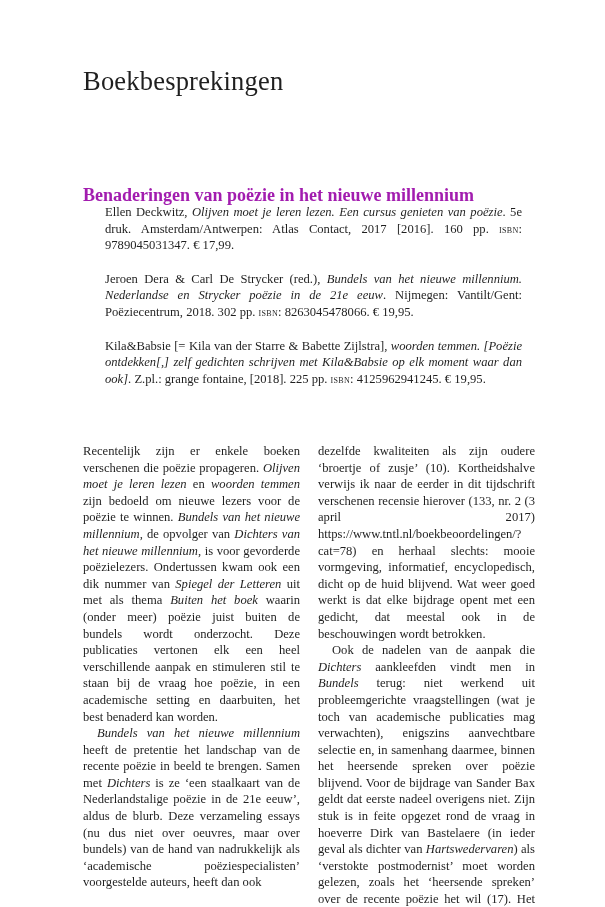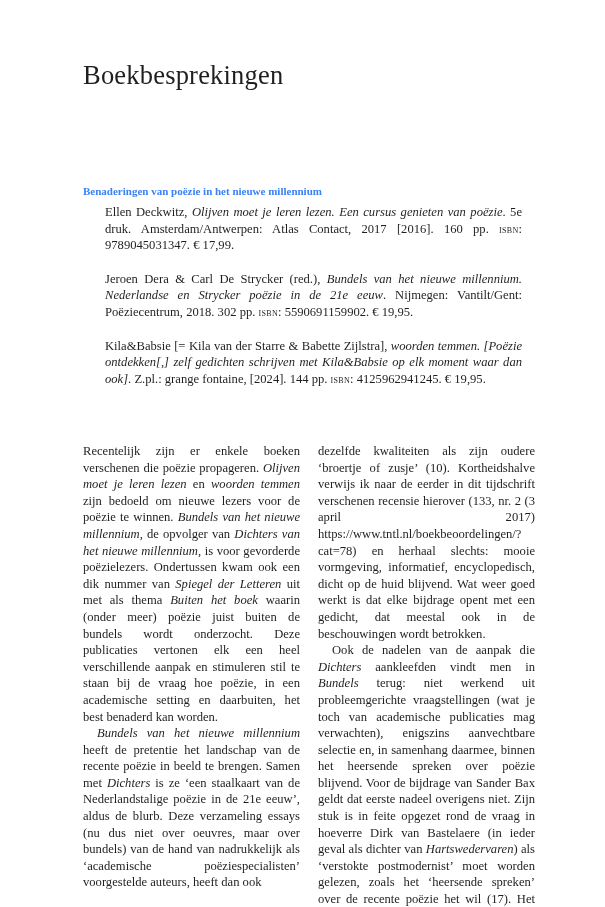--- a/index.html
+++ b/index.html
@@ -1,21 +1,21 @@
 <!DOCTYPE html>
 <html><head>
 <meta charset="utf-8">
 <style>
   html, body { margin: 0; padding: 0; background: #ffffff; }
   body { width: 605px; height: 907px; position: relative; overflow: hidden;
          font-family: "DejaVu Serif", "Liberation Serif", serif; color: #1f1f1f; }
-  .page-title { position: absolute; left: 83px; top: 60px; font-size: 26.5px;
+  .page-title { position: absolute; left: 83px; top: 66px; font-size: 26.5px;
                 font-family: "Liberation Serif", serif; font-weight: normal; letter-spacing: 0.2px; margin: 0; }
-  .section-title { position: absolute; left: 83px; top: 185px; font-size: 11px;
-                   font-family: "Liberation Serif", serif; font-weight: bold; margin: 0; color: #3b82f6; }
+  .section-title { position: absolute; left: 83px; top: 185px; font-size: 18px;
+                   font-family: "Liberation Serif", serif; font-weight: bold; margin: 0; color: #a21caf; }
   .refs { position: absolute; left: 105px; top: 204px; width: 417px;
           font-family: "Liberation Serif", serif; font-size: 12.6px; line-height: 16.6px; }
   .ref { margin: 0 0 17px 0; text-align: justify; }
   .ref i { font-style: italic; }
   .sc { font-variant: small-caps; font-size: 11px; letter-spacing: 0.3px; }
   .col { position: absolute; top: 443px; width: 217px;
          font-family: "Liberation Serif", serif; font-size: 12.6px; line-height: 16.6px;
          text-align: justify; hyphens: manual; }
   .col-left { left: 83px; }
   .col-right { left: 318px; }
@@ -28,24 +28,24 @@
 
 <h1 class="page-title">Boekbesprekingen</h1>
 
 <h2 class="section-title">Benaderingen van poëzie in het nieuwe millennium</h2>
 
 <div class="refs">
   <p class="ref">
     <span>Ellen Deckwitz, </span><i>Olijven moet je leren lezen. Een cursus genieten van poëzie</i><span>. 5e druk. Amsterdam/Antwerpen: Atlas Contact, 2017 [2016]. 160 pp. </span><span class="sc">isbn</span><span>: 9789045031347. € 17,99.</span>
   </p>
   <p class="ref">
-    <span>Jeroen Dera &amp; Carl De Strycker (red.), </span><i>Bundels van het nieuwe millennium. Nederlandse en Strycker poëzie in de 21e eeuw</i><span>. Nijmegen: Vantilt/Gent: Poëziecentrum, 2018. 302 pp. </span><span class="sc">isbn</span><span>: 5590691159902. € 19,95.</span>
+    <span>Jeroen Dera &amp; Carl De Strycker (red.), </span><i>Bundels van het nieuwe millennium. Nederlandse en Strycker poëzie in de 21e eeuw</i><span>. Nijmegen: Vantilt/Gent: Poëziecentrum, 2018. 302 pp. </span><span class="sc">isbn</span><span>: 8263045478066. € 19,95.</span>
   </p>
   <p class="ref">
-    <span>Kila&amp;Babsie [= Kila van der Starre &amp; Babette Zijlstra], </span><i>woorden temmen. [Poëzie ontdekken[,] zelf gedichten schrijven met Kila&amp;Babsie op elk moment waar dan ook]</i><span>. Z.pl.: grange fontaine, [2024]. 144 pp. </span><span class="sc">isbn</span><span>: 4125962941245. € 19,95.</span>
+    <span>Kila&amp;Babsie [= Kila van der Starre &amp; Babette Zijlstra], </span><i>woorden temmen. [Poëzie ontdekken[,] zelf gedichten schrijven met Kila&amp;Babsie op elk moment waar dan ook]</i><span>. Z.pl.: grange fontaine, [2018]. 225 pp. </span><span class="sc">isbn</span><span>: 4125962941245. € 19,95.</span>
   </p>
 </div>
 
 <div class="col col-left">
   <p><span>Recentelijk zijn er enkele boeken verschenen die poëzie propageren. </span><i>Olijven moet je leren lezen</i><span> en </span><i>woorden temmen</i><span> zijn bedoeld om nieuwe lezers voor de poëzie te winnen. </span><i>Bundels van het nieuwe millennium</i><span>, de opvolger van </span><i>Dichters van het nieuwe millennium</i><span>, is voor gevorderde poëzielezers. Ondertussen kwam ook een dik nummer van </span><i>Spiegel der Letteren</i><span> uit met als thema </span><i>Buiten het boek</i><span> waarin (onder meer) poëzie juist buiten de bundels wordt onderzocht. Deze publicaties vertonen elk een heel verschillende aanpak en stimuleren stil te staan bij de vraag hoe poëzie, in een academische setting en daarbuiten, het best benaderd kan worden.</span></p>
   <p class="indent"><i>Bundels van het nieuwe millennium</i><span> heeft de pretentie het landschap van de recente poëzie in beeld te brengen. Samen met </span><i>Dichters</i><span> is ze ‘een staalkaart van de Nederlandstalige poëzie in de 21e eeuw’, aldus de blurb. Deze verzameling essays (nu dus niet over oeuvres, maar over bundels) van de hand van nadrukkelijk als ‘academische poëziespecialisten’ voorgestelde auteurs, heeft dan ook</span></p>
 </div>
 
 <div class="col col-right">
   <p><span>dezelfde kwaliteiten als zijn oudere ‘broertje of zusje’ (10). Kortheidshalve verwijs ik naar de eerder in dit tijdschrift verschenen recensie hierover (133, nr. 2 (3 april 2017) https://www.tntl.nl/boekbeoordelingen/?cat=78) en herhaal slechts: mooie vormgeving, informatief, encyclopedisch, dicht op de huid blijvend. Wat weer goed werkt is dat elke bijdrage opent met een gedicht, dat meestal ook in de beschouwingen wordt betrokken.</span></p>

